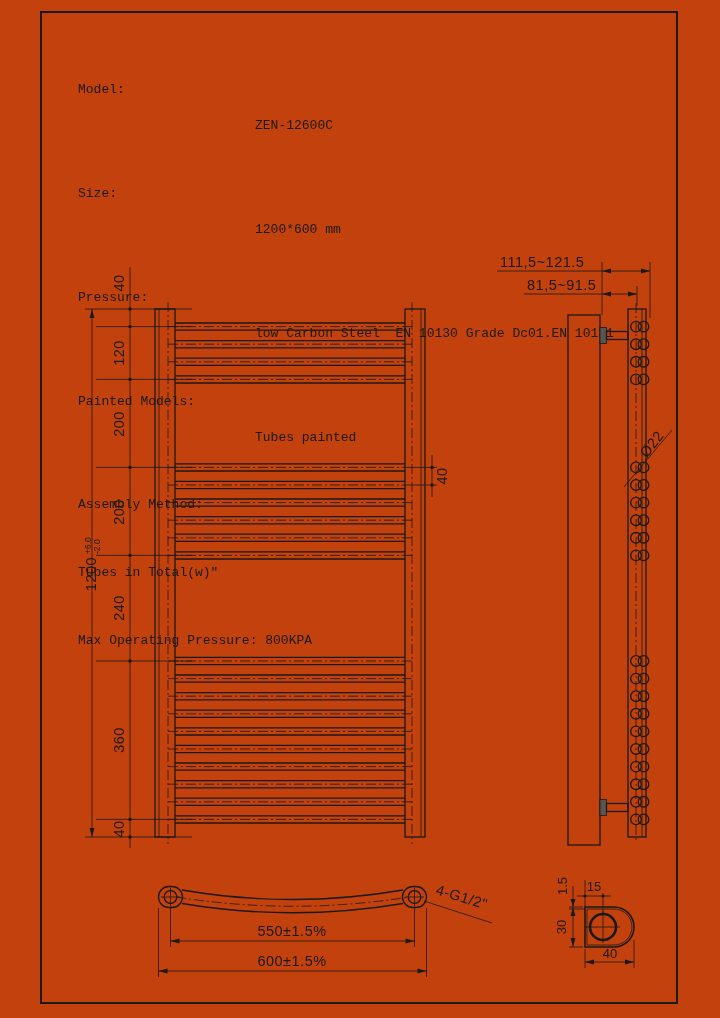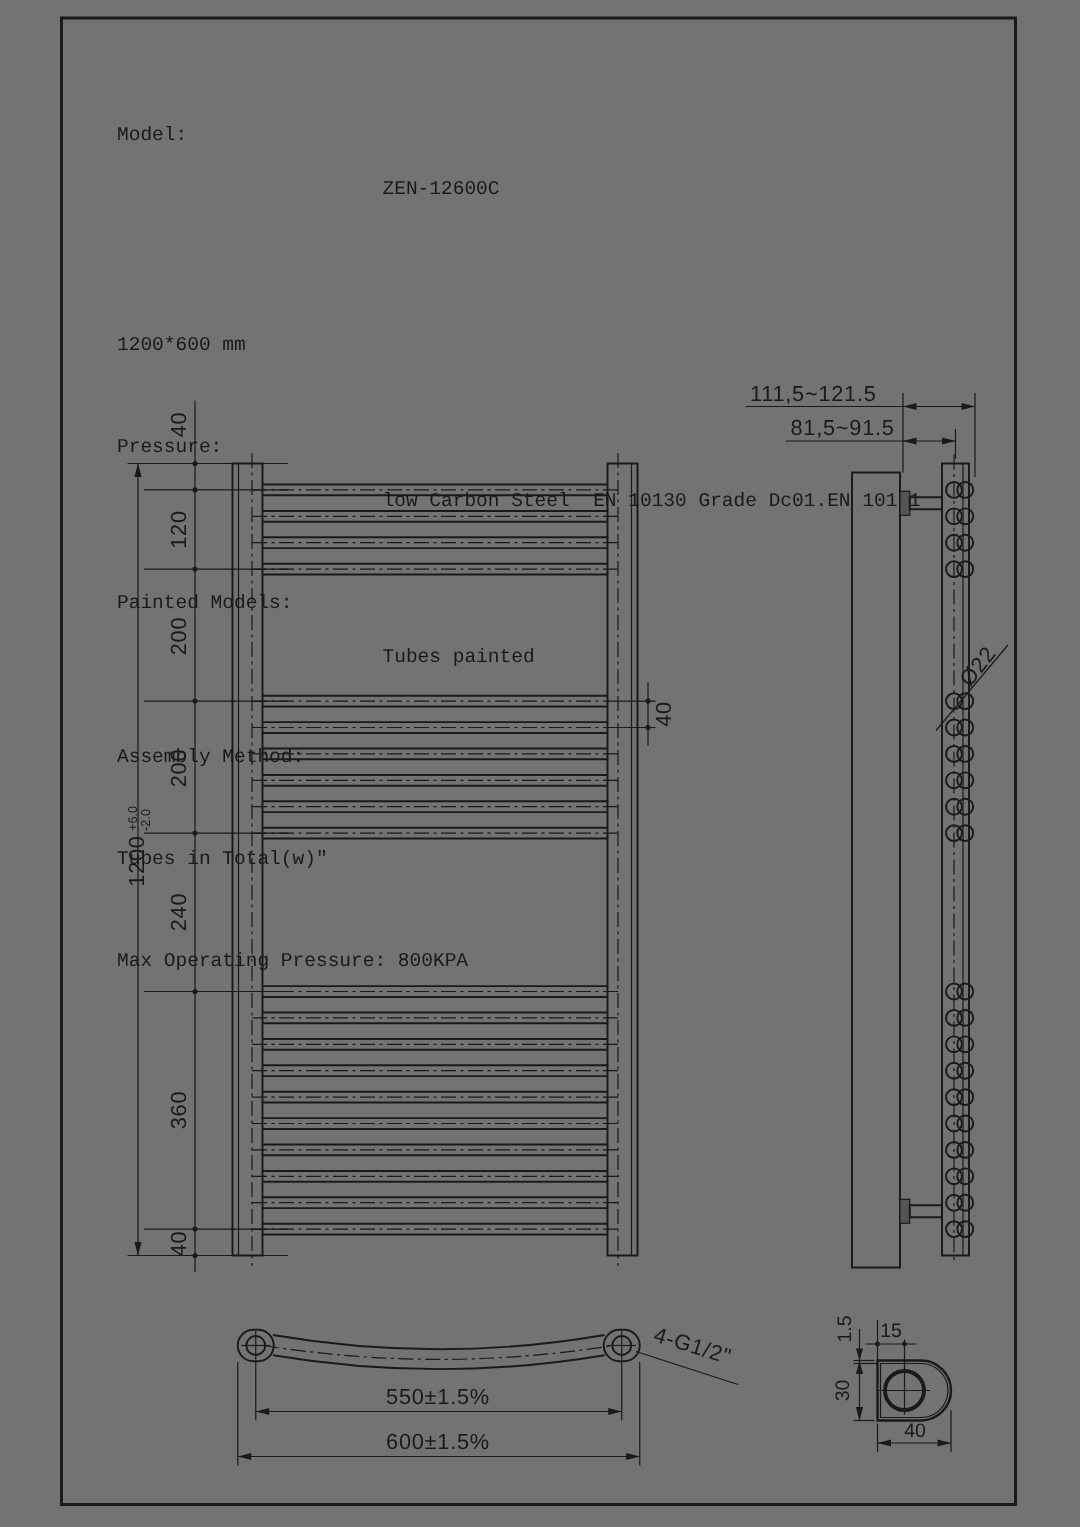--- a/index.html
+++ b/index.html
@@ -1,16 +1,16 @@
 <!DOCTYPE html>
 <html><head>
 <meta charset="utf-8">
 <style>
   html,body{margin:0;padding:0;background:#888;}
-  .page{position:relative;width:720px;height:1018px;background:#737373;overflow:hidden;
+  .page{position:relative;width:720px;height:1018px;background:#c2410c;overflow:hidden;
         font-family:"Liberation Sans",sans-serif;color:#111;}
   .frame{position:absolute;left:40px;top:11px;width:638px;height:993px;
          border:2px solid #1a1a1a;box-sizing:border-box;}
   .spec{position:absolute;left:78px;top:34px;width:590px;
         font-family:"Liberation Mono",monospace;font-size:13px;line-height:22.6px;
         color:#1a1a1a;white-space:pre;}
   .spec .row{display:flex;}
   .spec .lbl{display:inline-block;width:177px;flex:0 0 177px;}
   .spec .val{display:inline-block;margin-top:36px;}
   svg{position:absolute;left:0;top:0;}
@@ -27,21 +27,21 @@
 <body>
 
 <div class="page">
   <div class="frame"></div>
 
   <div class="spec">
     <div class="row">
       <span class="lbl">Model:</span><span class="val">ZEN-12600C</span>
     </div>
     <div class="row">
-      <span class="val">1200*600 mm</span>
+      <span class="lbl">Size:</span><span class="val">1200*600 mm</span>
     </div>
     <div class="row">
       <span class="lbl">Pressure:</span><span class="val">low Carbon Steel  EN 10130 Grade Dc01.EN 10131</span>
     </div>
     <div class="row">
       <span class="lbl">Painted Models:</span><span class="val">Tubes painted</span>
     </div>
     <div class="row">
       <span class="lbl">Assembly Method:</span>
     </div>

